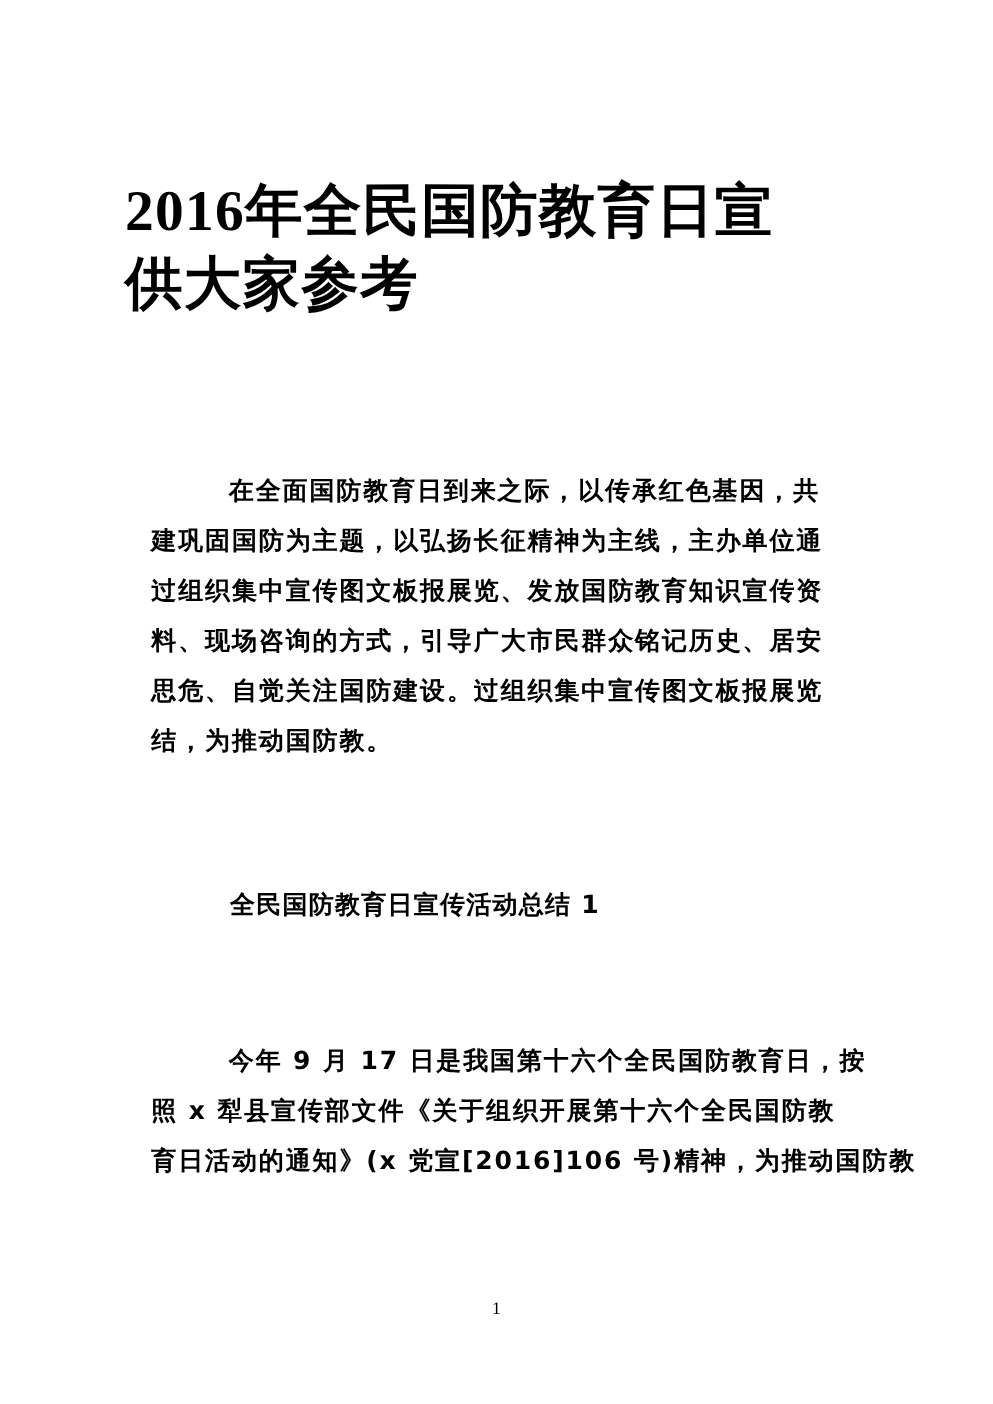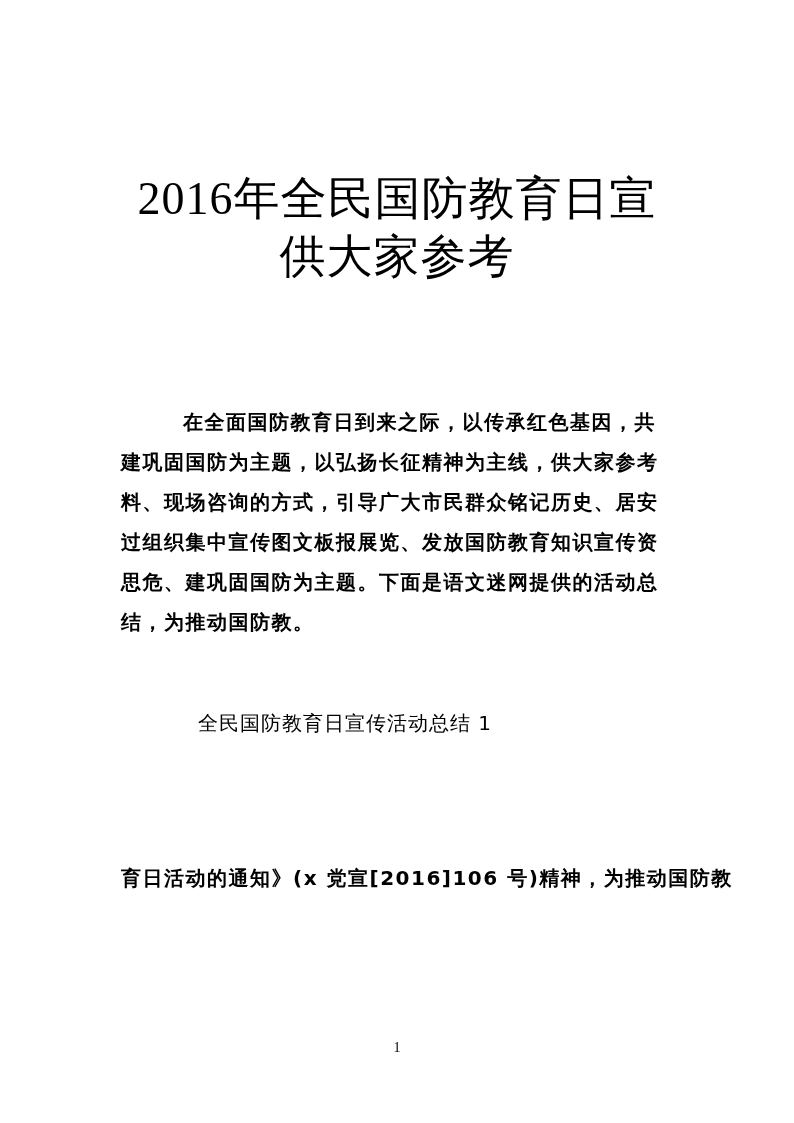--- a/index.html
+++ b/index.html
@@ -1,49 +1,51 @@
 <!DOCTYPE html>
 <html><head>
 <meta charset="utf-8">
 <style>
   html, body { margin:0; padding:0; background:#ffffff; }
   body { width:794px; height:1123px; position:relative; overflow:hidden;
          font-family:"DejaVu Serif","Liberation Serif",serif; color:#000; }
   .page { position:absolute; left:0; top:0; width:794px; height:1123px; background:#fff; }
-  .title { position:absolute; left:100px; width:594px; top:140px; text-align:center;
+  .title { position:absolute; left:100px; width:594px; top:140px; 
            font-family:"Liberation Serif","DejaVu Serif",serif; font-size:46px; line-height:58px;
-           font-weight:normal; letter-spacing:1px;margin-top:30px; }
+           font-weight:bold; letter-spacing:1px; }
   .para { position:absolute; left:121px; width:556px; font-size:20px; line-height:40px;
           font-weight:bold; font-family:"DejaVu Sans","Liberation Sans",sans-serif;
-          text-align:justify; letter-spacing:1.5px;margin-top:30px; }
+          text-align:justify; letter-spacing:1.5px; }
   .para .line { display:block; white-space:nowrap; }
   .para .indent { padding-left:62px; }
-  .heading { position:absolute; left:198px; top:708px; font-size:20px; line-height:30px; font-weight:normal;
+  .heading { position:absolute; left:184px; top:708px; font-size:20px; line-height:30px; font-weight:bold;
              font-family:"DejaVu Sans","Liberation Sans",sans-serif; letter-spacing:1px; }
   .page-number { position:absolute; left:0; width:794px; top:1040px; text-align:center;
                  font-size:14px; font-family:"Liberation Serif","DejaVu Serif",serif; }
 </style>
 </head>
 <body>
 
 <div class="page">
   <div class="title">
     <div>2016年全民国防教育日宣</div>
     <div>供大家参考</div>
   </div>
 
   <div class="para" style="top:372px;">
     <span class="line indent">在全面国防教育日到来之际，以传承红色基因，共</span>
-    <span class="line">建巩固国防为主题，以弘扬长征精神为主线，供大家参考</span>
+    <span class="line">建巩固国防为主题，以弘扬长征精神为主线，主办单位通</span>
+    <span class="line">过组织集中宣传图文板报展览、发放国防教育知识宣传资</span>
     <span class="line">料、现场咨询的方式，引导广大市民群众铭记历史、居安</span>
-    <span class="line">过组织集中宣传图文板报展览、发放国防教育知识宣传资</span>
-    <span class="line">思危、建巩固国防为主题。下面是语文迷网提供的活动总</span>
+    <span class="line">思危、自觉关注国防建设。过组织集中宣传图文板报展览</span>
     <span class="line">结，为推动国防教。</span>
   </div>
 
   <div class="heading">全民国防教育日宣传活动总结 1</div>
 
   <div class="para" style="top:828px;">
+    <span class="line indent">今年 9 月 17 日是我国第十六个全民国防教育日，按</span>
+    <span class="line">照 x 犁县宣传部文件《关于组织开展第十六个全民国防教</span>
     <span class="line">育日活动的通知》(x 党宣[2016]106 号)精神，为推动国防教</span>
   </div>
 
   <div class="page-number">1</div>
 </div>
 
 </body></html>

